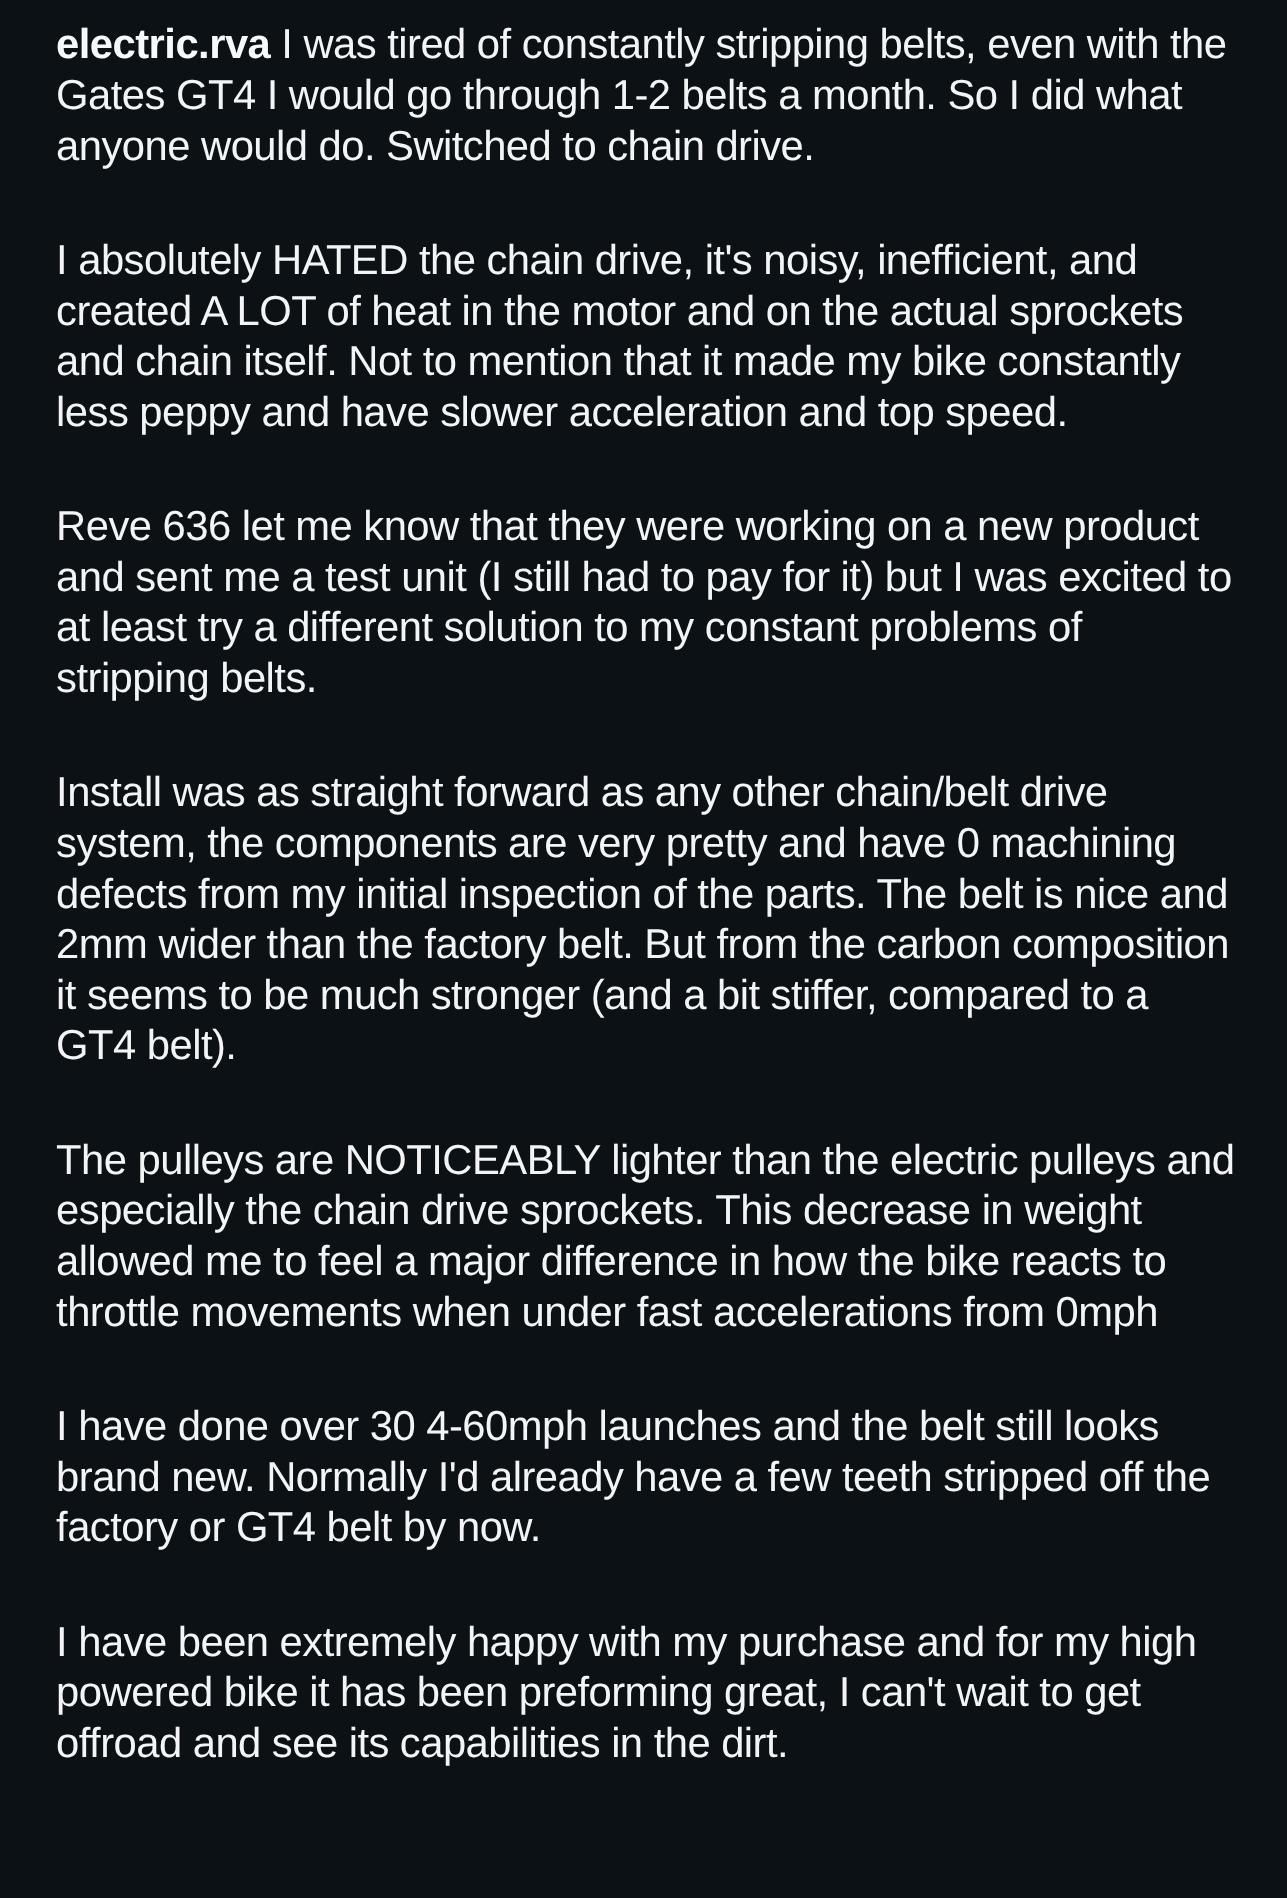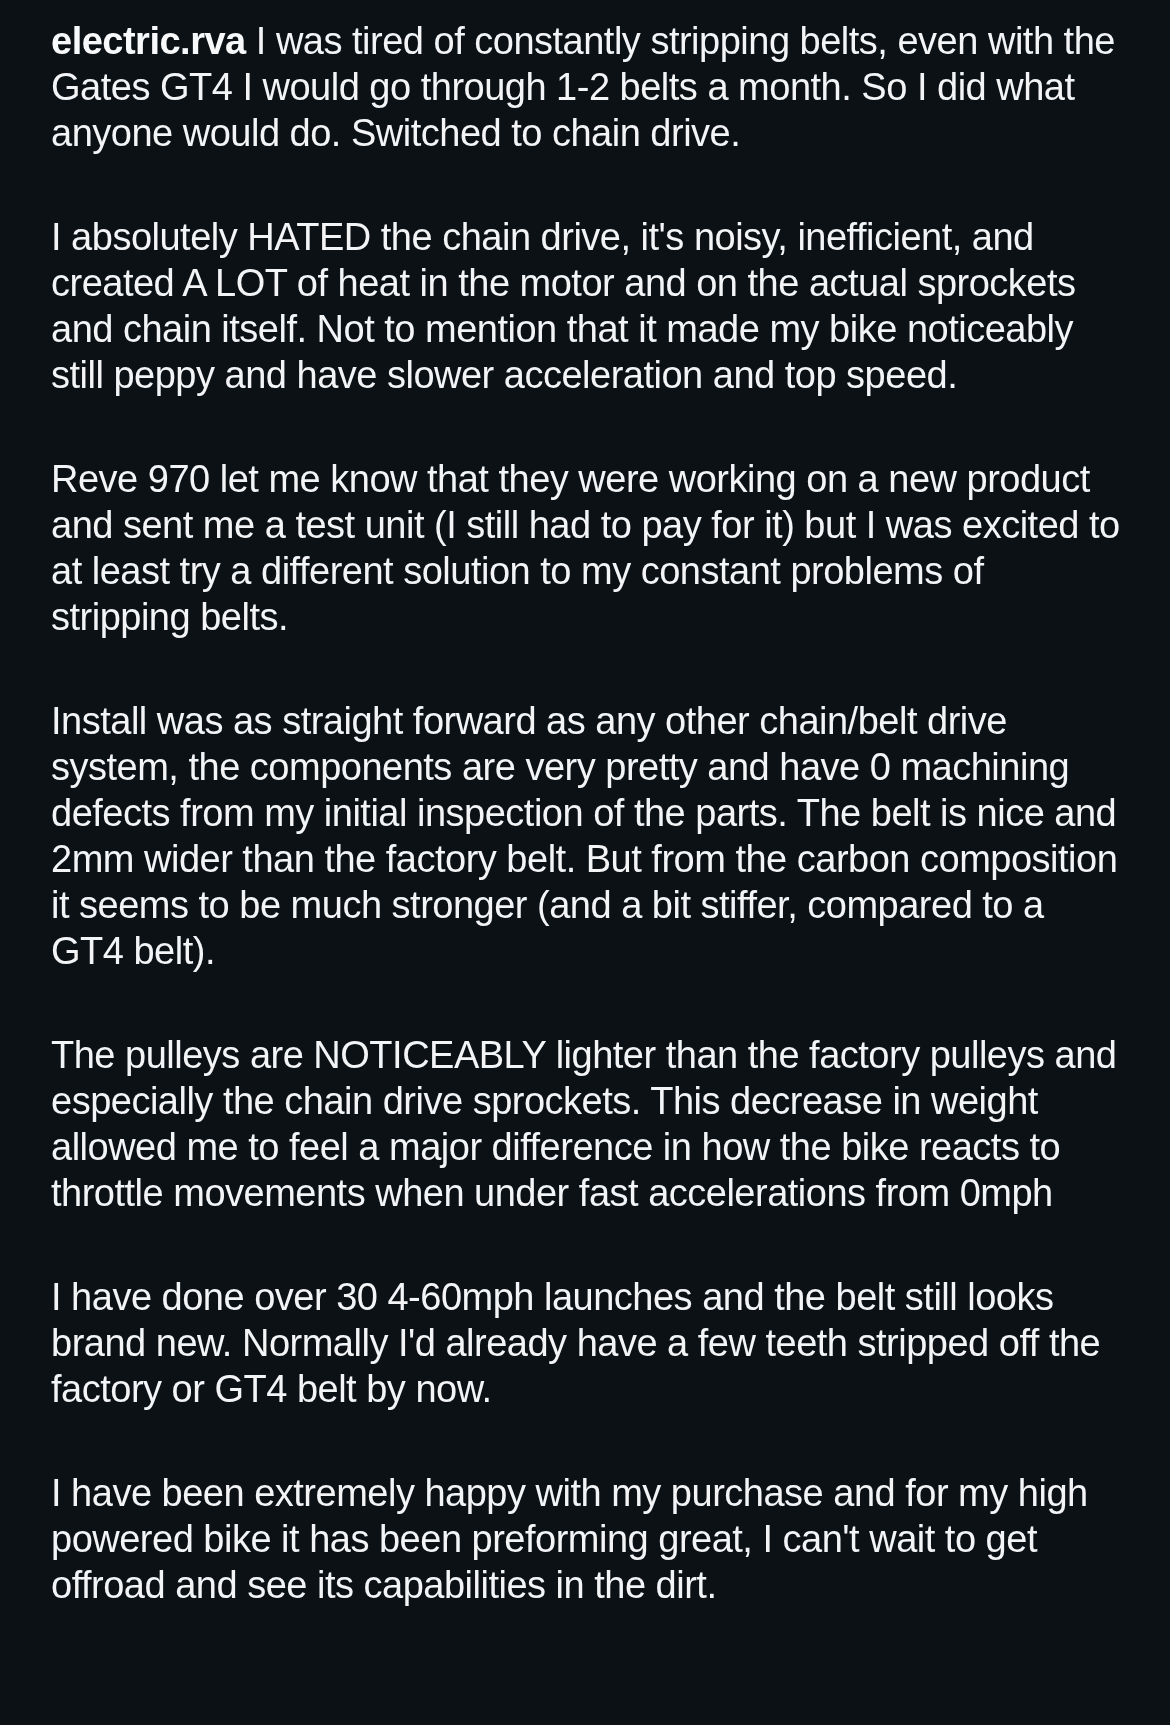--- a/index.html
+++ b/index.html
@@ -35,24 +35,24 @@
     color: #f7f9fa;
     cursor: pointer;
   }
 </style>
 </head>
 <body>
 
 <div class="caption-wrap">
   <p><span class="username">electric.rva</span><span> </span><span>I was tired of constantly stripping belts, even with the Gates GT4 I would go through 1-2 belts a month. So I did what anyone would do. Switched to chain drive.</span></p>
 
-  <p>I absolutely HATED the chain drive, it's noisy, inefficient, and created A LOT of heat in the motor and on the actual sprockets and chain itself. Not to mention that it made my bike noticeably still peppy and have slower acceleration and top speed.</p>
+  <p>I absolutely HATED the chain drive, it's noisy, inefficient, and created A LOT of heat in the motor and on the actual sprockets and chain itself. Not to mention that it made my bike constantly less peppy and have slower acceleration and top speed.</p>
 
-  <p>Reve 970 let me know that they were working on a new product and sent me a test unit (I still had to pay for it) but I was excited to at least try a different solution to my constant problems of stripping belts.</p>
+  <p>Reve 636 let me know that they were working on a new product and sent me a test unit (I still had to pay for it) but I was excited to at least try a different solution to my constant problems of stripping belts.</p>
 
   <p>Install was as straight forward as any other chain/belt drive system, the components are very pretty and have 0 machining defects from my initial inspection of the parts. The belt is nice and 2mm wider than the factory belt. But from the carbon composition it seems to be much stronger (and a bit stiffer, compared to a GT4 belt).</p>
 
-  <p>The pulleys are NOTICEABLY lighter than the factory pulleys and especially the chain drive sprockets. This decrease in weight allowed me to feel a major difference in how the bike reacts to throttle movements when under fast accelerations from 0mph</p>
+  <p>The pulleys are NOTICEABLY lighter than the electric pulleys and especially the chain drive sprockets. This decrease in weight allowed me to feel a major difference in how the bike reacts to throttle movements when under fast accelerations from 0mph</p>
 
   <p>I have done over 30 4-60mph launches and the belt still looks brand new. Normally I'd already have a few teeth stripped off the factory or GT4 belt by now.</p>
 
   <p>I have been extremely happy with my purchase and for my high powered bike it has been preforming great, I can't wait to get offroad and see its capabilities in the dirt.</p>
 </div>
 
 </body></html>

